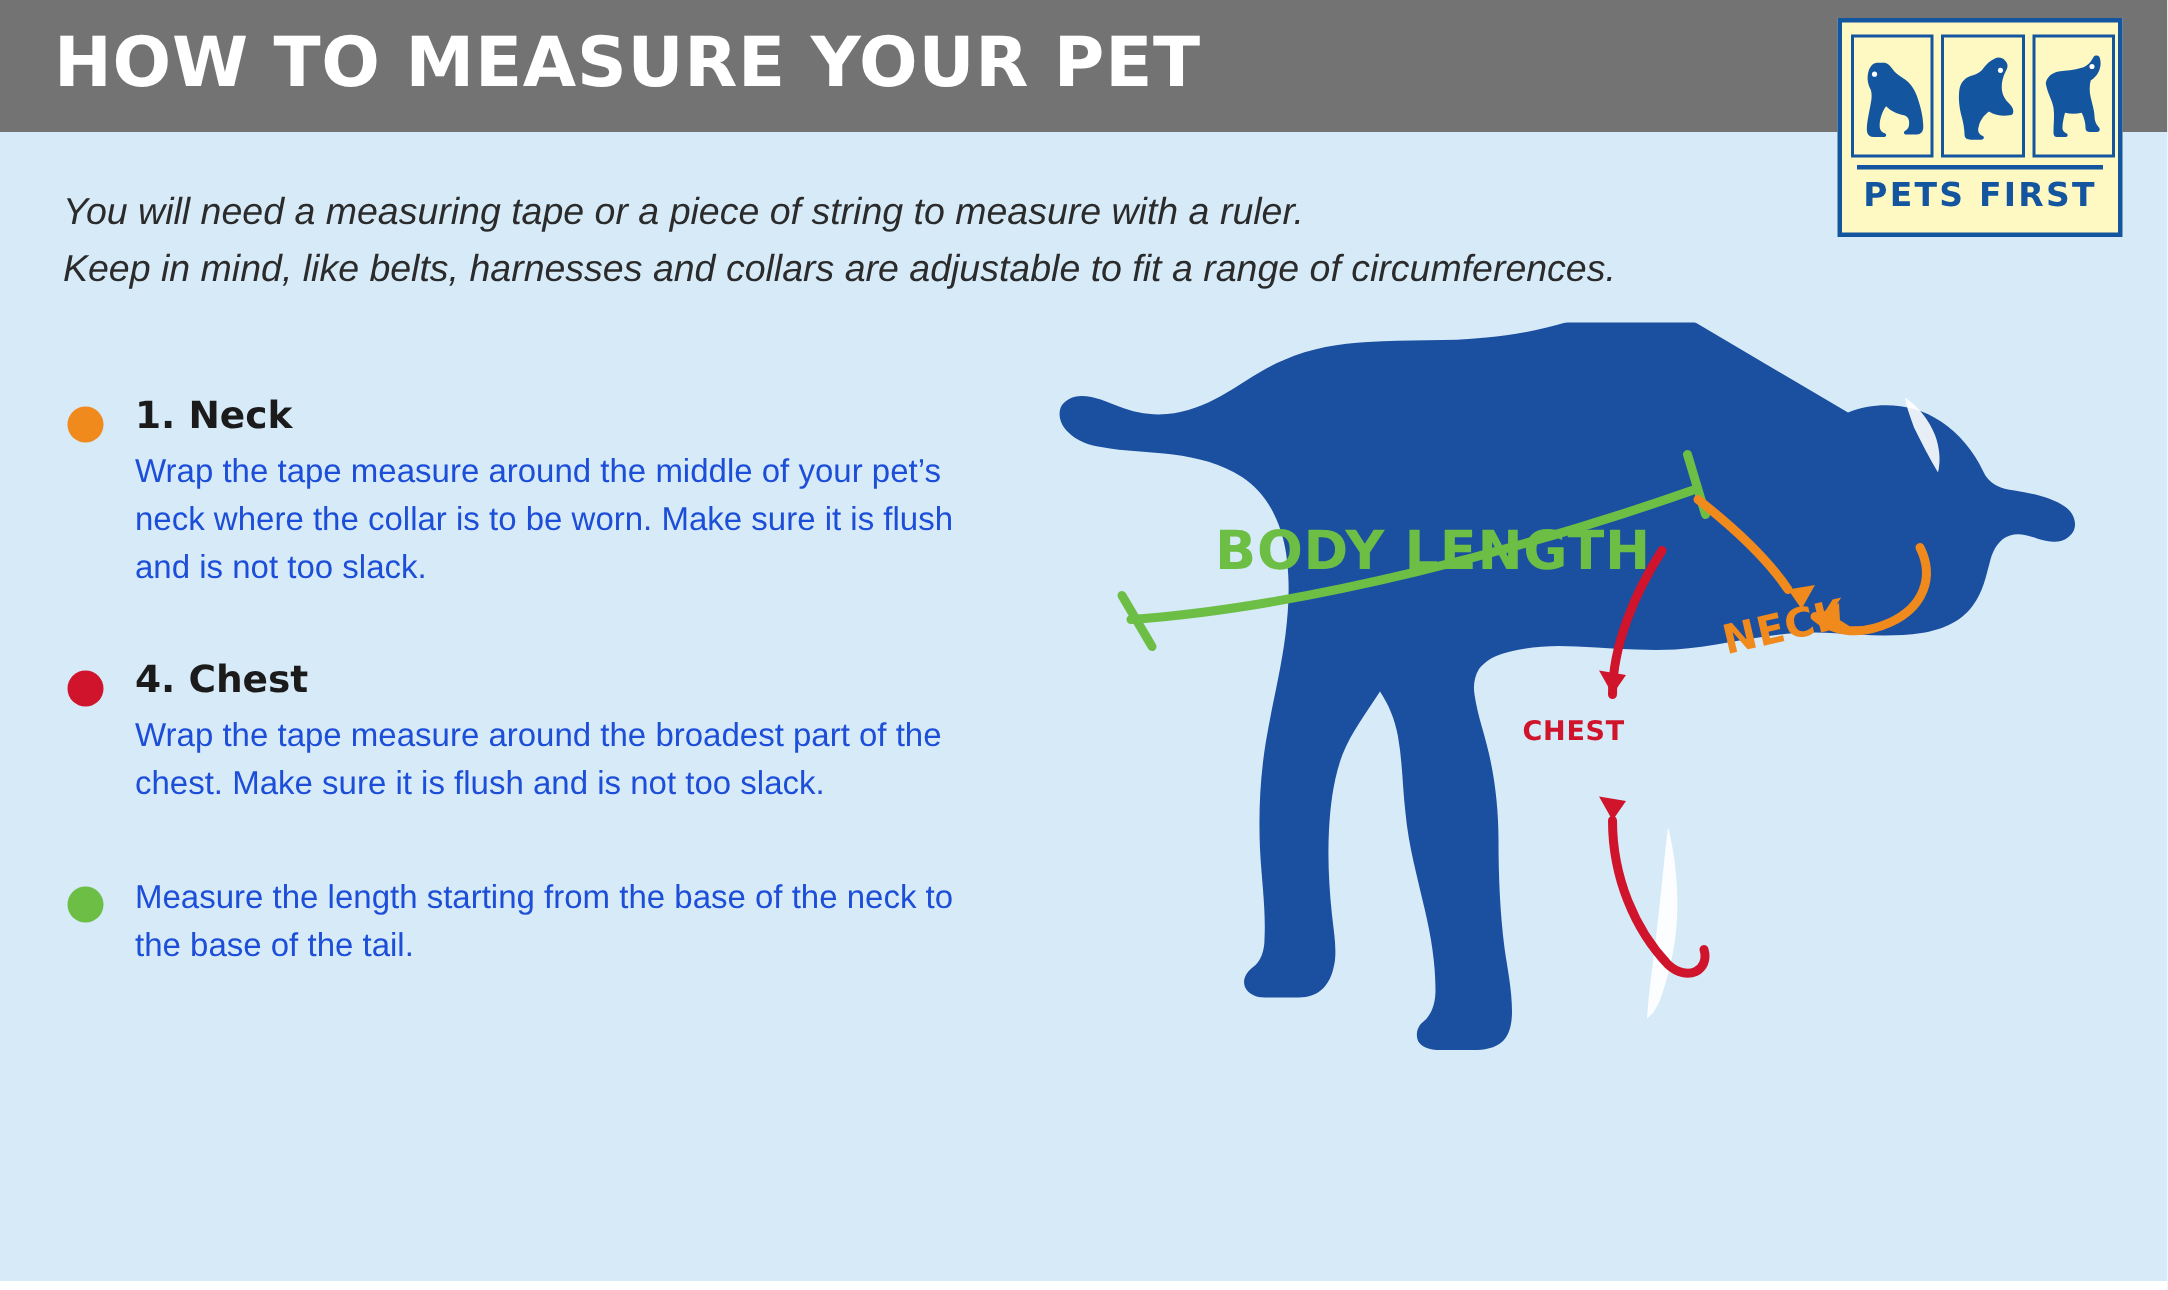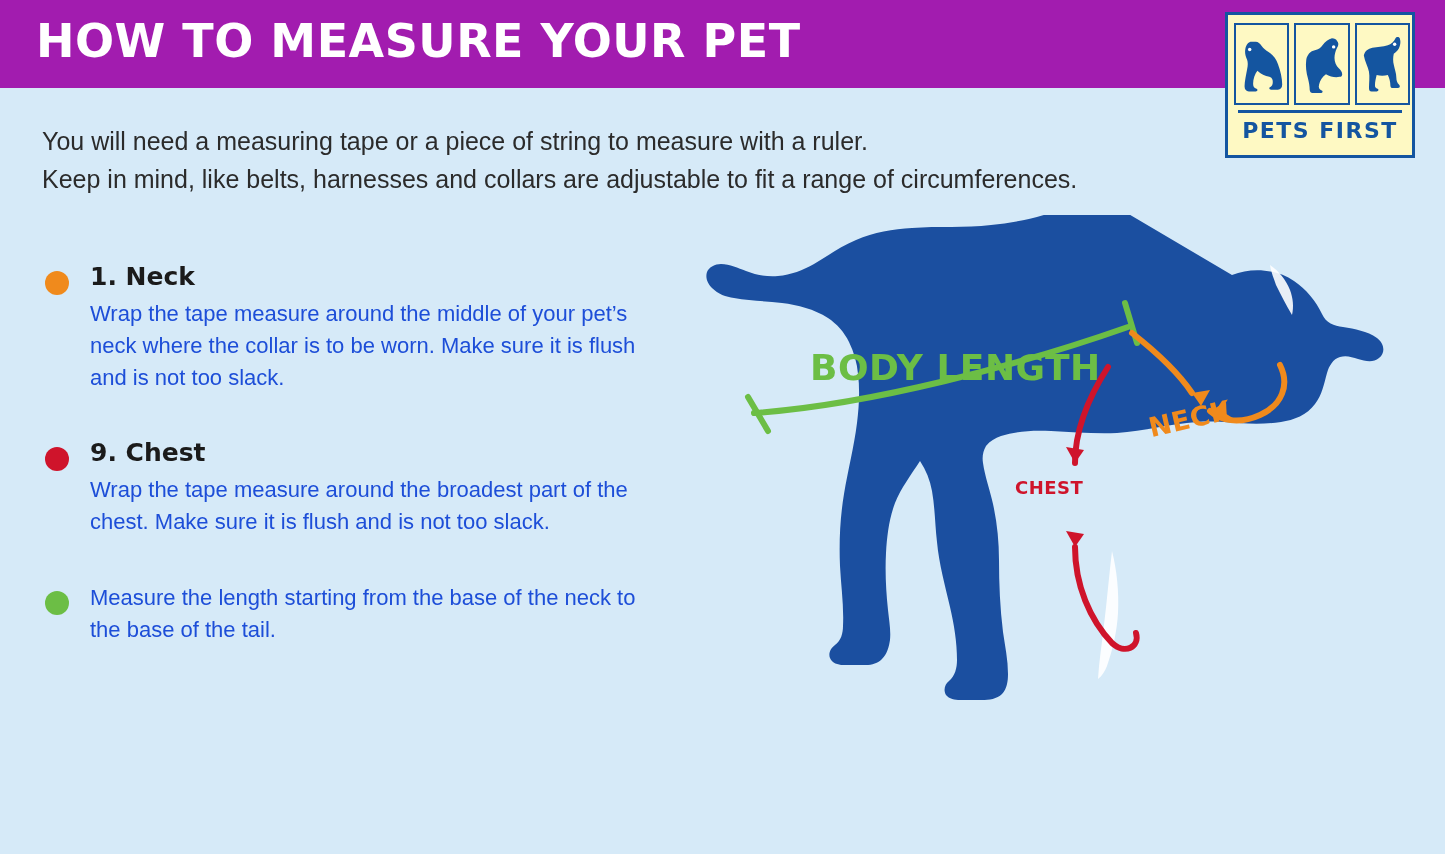--- a/index.html
+++ b/index.html
@@ -16,21 +16,21 @@
     height: 860px;
     background: #d6eaf8;
     overflow: hidden;
   }
   
   #header-bar {
     position: absolute;
     left: 0; top: 0;
     width: 1445px;
     height: 88px;
-    background: #a21caf;
+    background: #737373;
   }
   #header-title {
     position: absolute;
     left: 36px;
     top: 14px;
     font-size: 46px;
     font-weight: bold;
     letter-spacing: 0.5px;
     color: #ffffff;
     font-family: "DejaVu Sans", sans-serif;
@@ -90,21 +90,21 @@
   #intro {
     position: absolute;
     left: 42px;
     top: 122px;
     width: 1250px;
     color: #2b2b2b;
     font-size: 25px;
     line-height: 38px;
     font-family: "Liberation Sans", sans-serif;
   }
-  #intro .line { white-space: nowrap; }
+  #intro .line { white-space: nowrap; font-style: italic; }
 
   
   #steps {
     position: absolute;
     left: 42px;
     top: 262px;
     width: 610px;
   }
   .step { position: relative; margin-bottom: 44px; }
   .step-bullet {
@@ -216,21 +216,21 @@
   <div id="steps">
 
     <div class="step">
       <span class="step-bullet" style="background:#f08a1c"></span>
       <div class="step-title">1. Neck</div>
       <div class="step-body">Wrap the tape measure around the middle of your pet’s neck where the collar is to be worn. Make sure it is flush and is not too slack.</div>
     </div>
 
     <div class="step">
       <span class="step-bullet" style="background:#cf142b"></span>
-      <div class="step-title">9. Chest</div>
+      <div class="step-title">4. Chest</div>
       <div class="step-body">Wrap the tape measure around the broadest part of the chest. Make sure it is flush and is not too slack.</div>
     </div>
 
     <div class="step">
       <span class="step-bullet" style="background:#6cbe45"></span>
       <div class="step-body">Measure the length starting from the base of the neck to the base of the tail.</div>
     </div>
 
   </div>
 

